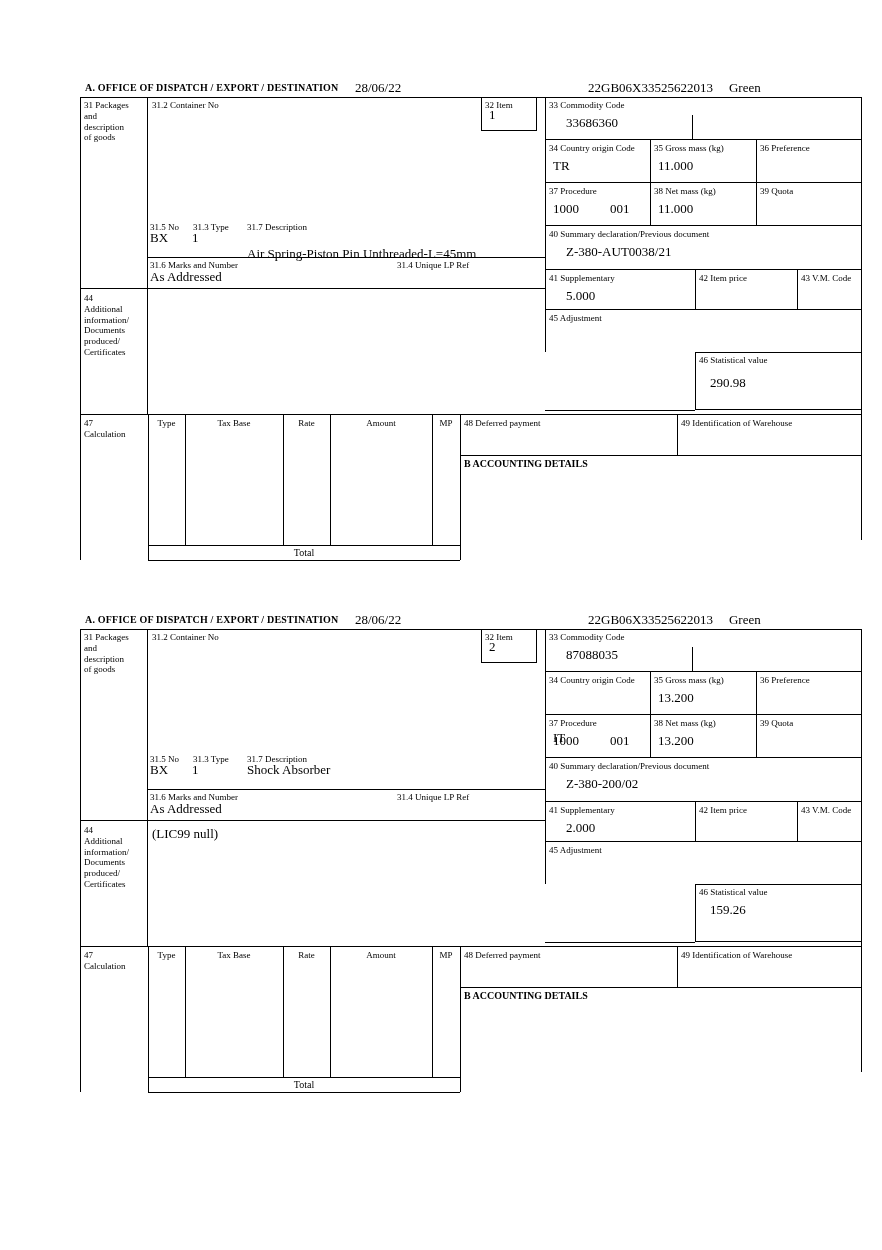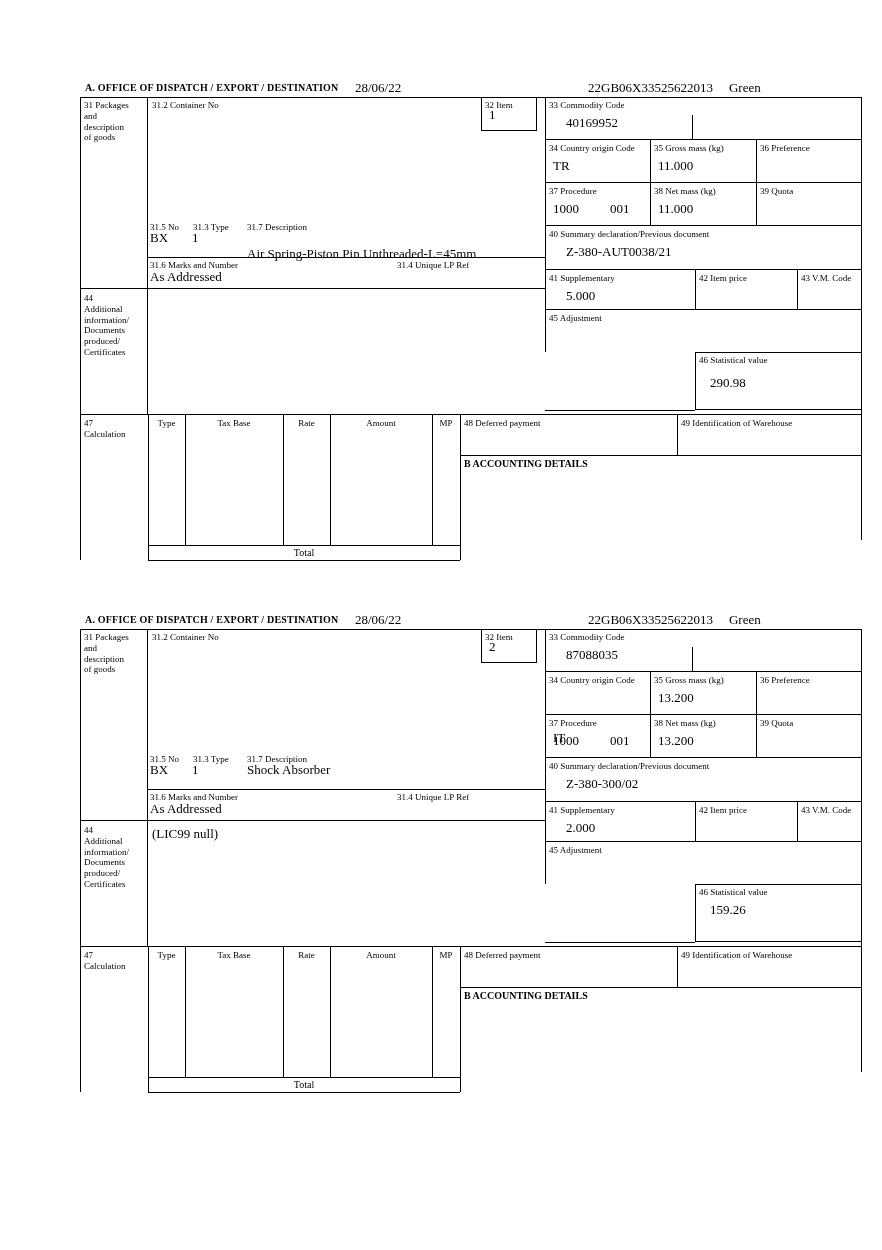--- a/index.html
+++ b/index.html
@@ -110,21 +110,21 @@
     <div class="abs lbl" style="left:469px;top:89px;">37 Procedure</div>
     <div class="abs lbl" style="left:574px;top:89px;">38 Net mass (kg)</div>
     <div class="abs lbl" style="left:680px;top:89px;">39 Quota</div>
     <div class="abs lbl" style="left:469px;top:132px;">40 Summary declaration/Previous document</div>
     <div class="abs lbl" style="left:469px;top:176px;">41 Supplementary</div>
     <div class="abs lbl" style="left:619px;top:176px;">42 Item price</div>
     <div class="abs lbl" style="left:721px;top:176px;">43 V.M. Code</div>
     <div class="abs lbl" style="left:469px;top:216px;">45 Adjustment</div>
     <div class="abs lbl" style="left:619px;top:258px;">46 Statistical value</div>
 
-    <div class="abs val" style="left:486px;top:19px;">40169952</div>
+    <div class="abs val" style="left:486px;top:19px;">33686360</div>
     <div class="abs val" style="left:473px;top:62px;">TR</div>
     <div class="abs val" style="left:578px;top:62px;">11.000</div>
     <div class="abs val" style="left:473px;top:105px;">1000</div>
     <div class="abs val" style="left:530px;top:105px;">001</div>
     <div class="abs val" style="left:578px;top:105px;">11.000</div>
     <div class="abs val" style="left:486px;top:148px;">Z-380-AUT0038/21</div>
     <div class="abs val" style="left:486px;top:192px;">5.000</div>
     <div class="abs val" style="left:630px;top:279px;">290.98</div>
 
     <div class="abs val" style="left:70px;top:134px;">BX</div>
@@ -230,21 +230,21 @@
     <div class="abs lbl" style="left:721px;top:176px;">43 V.M. Code</div>
     <div class="abs lbl" style="left:469px;top:216px;">45 Adjustment</div>
     <div class="abs lbl" style="left:619px;top:258px;">46 Statistical value</div>
 
     <div class="abs val" style="left:486px;top:19px;">87088035</div>
     <div class="abs val" style="left:473px;top:62px;margin-top:40px;">IT</div>
     <div class="abs val" style="left:578px;top:62px;">13.200</div>
     <div class="abs val" style="left:473px;top:105px;">1000</div>
     <div class="abs val" style="left:530px;top:105px;">001</div>
     <div class="abs val" style="left:578px;top:105px;">13.200</div>
-    <div class="abs val" style="left:486px;top:148px;">Z-380-300/02</div>
+    <div class="abs val" style="left:486px;top:148px;">Z-380-200/02</div>
     <div class="abs val" style="left:486px;top:192px;">2.000</div>
     <div class="abs val" style="left:630px;top:274px;">159.26</div>
 
     <div class="abs val" style="left:70px;top:134px;">BX</div>
     <div class="abs val" style="left:112px;top:134px;">1</div>
     <div class="abs val" style="left:167px;top:134px;">Shock Absorber</div>
     <div class="abs val" style="left:70px;top:173px;">As Addressed</div>
     <div class="abs val" style="left:72px;top:198px;">(LIC99 null)</div>
 
     <div class="abs lbl ctr" style="left:68px;top:321px;width:37px;">Type</div>

